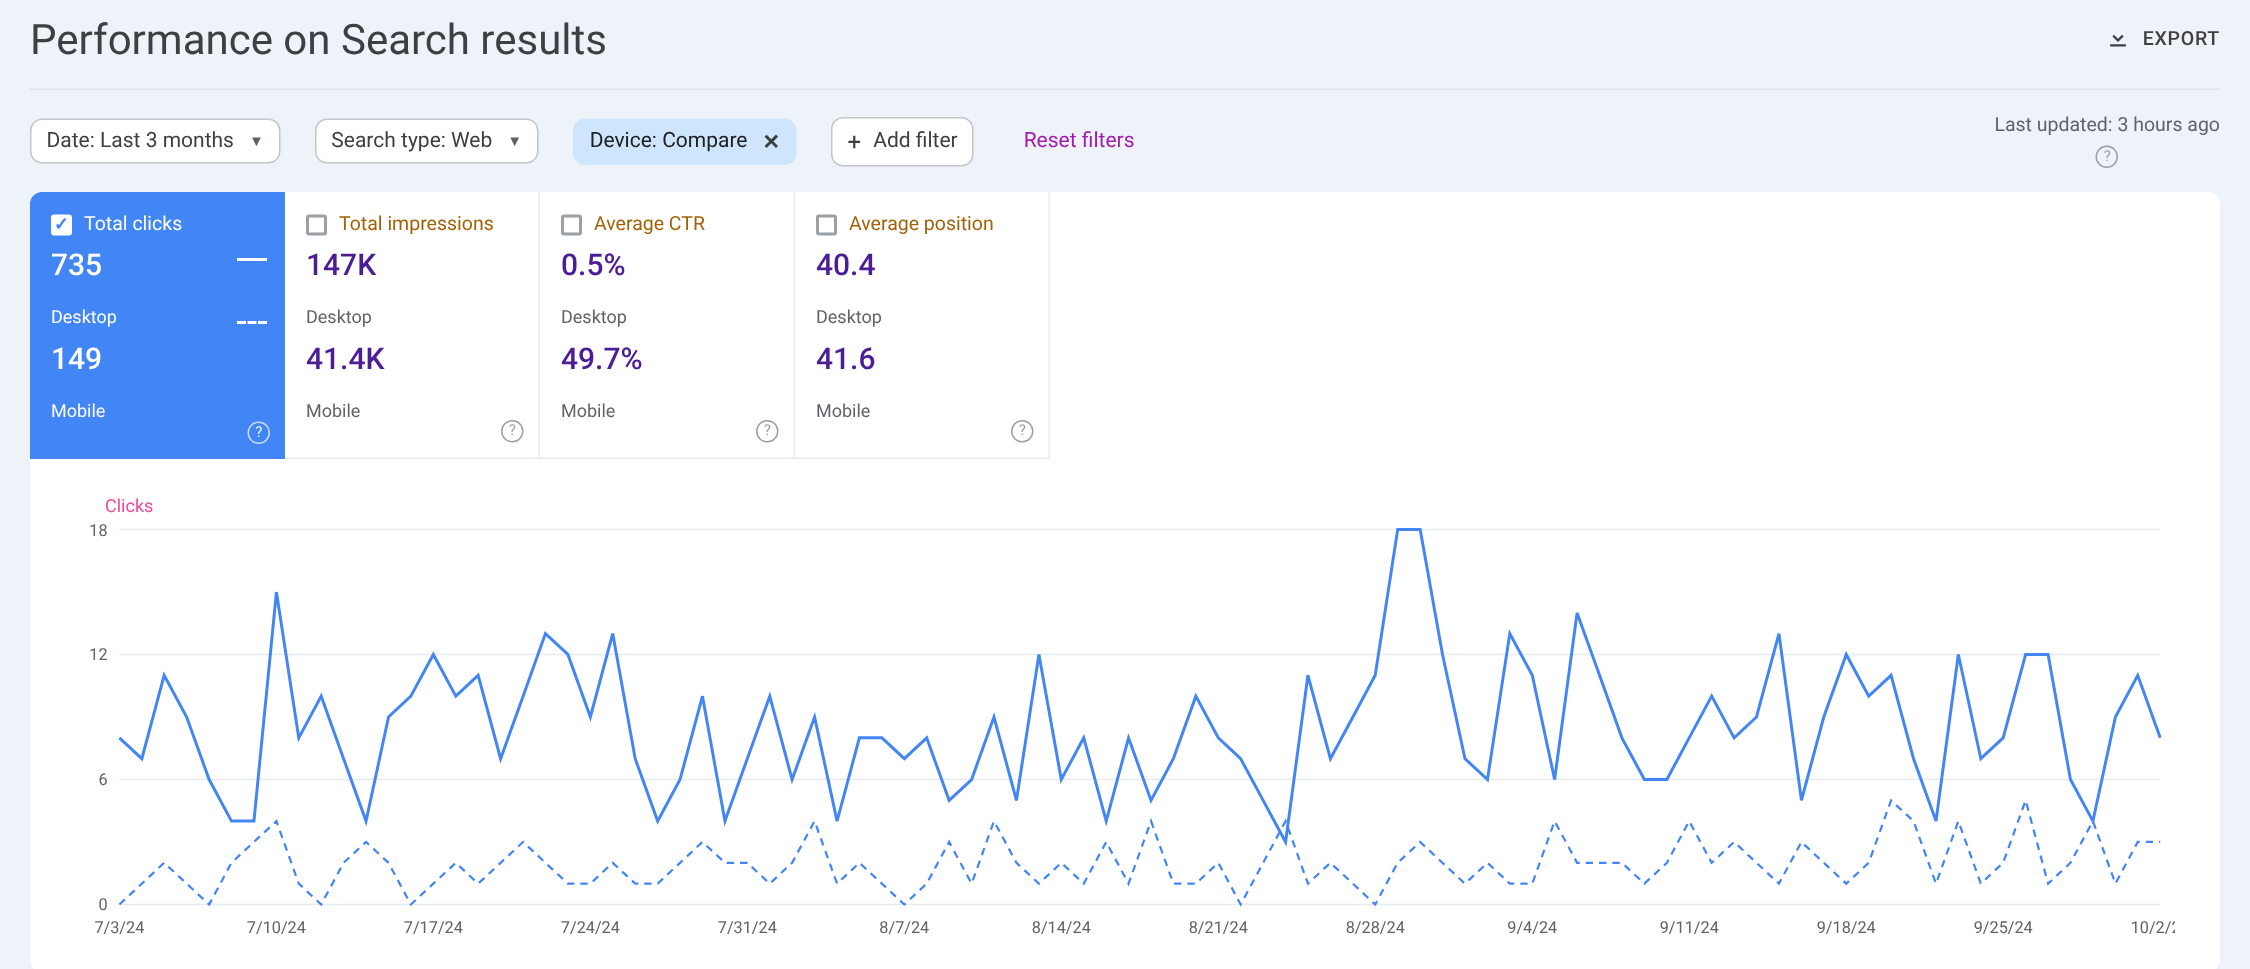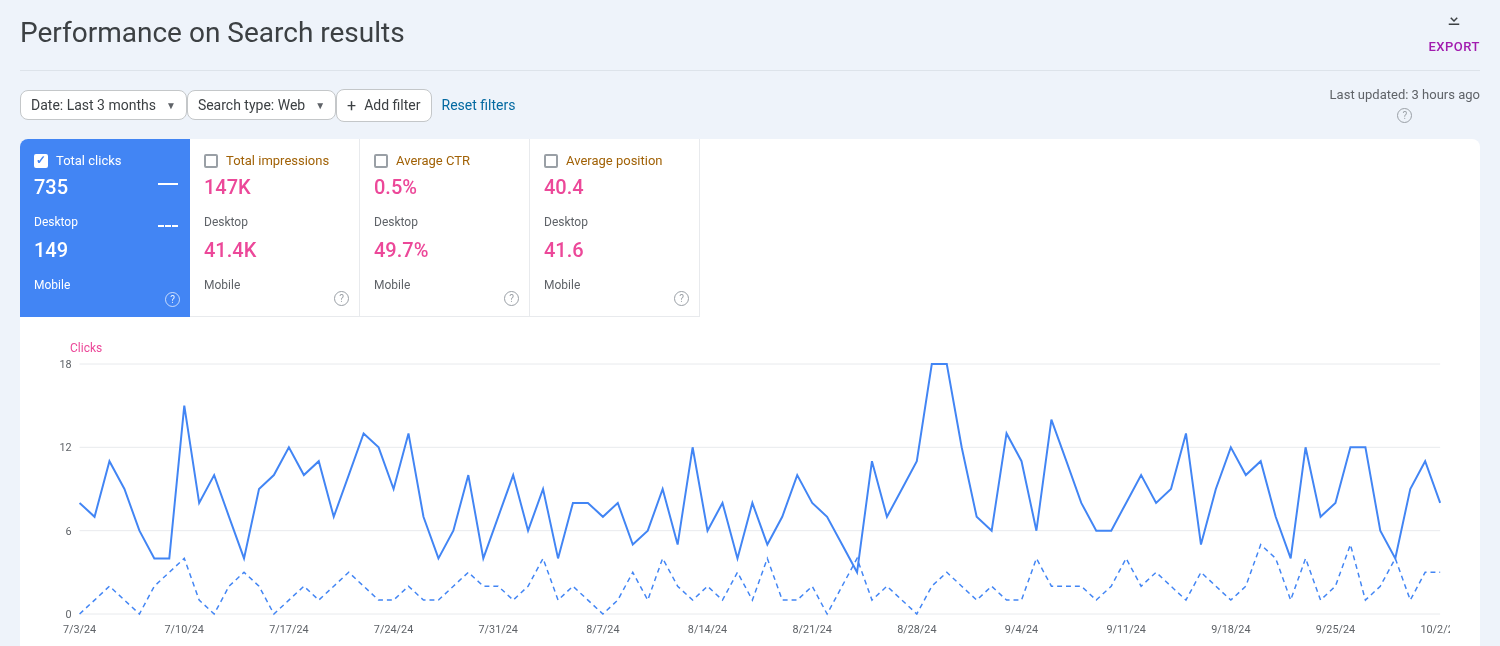--- a/index.html
+++ b/index.html
@@ -22,28 +22,27 @@
     font-weight: 400;
     color: #3c4043;
   }
   .export-btn {
     display: flex;
     align-items: center;
     gap: 8px;
     font-size: 13px;
     font-weight: 500;
     letter-spacing: 0.5px;
-    color: #a21caf;
+    color: #404040;
     cursor: pointer;
-    flex-direction: column;
   }
   .filter-row {
     display: flex;
     align-items: center;
-    gap: 0;
+    gap: 23px;
     padding: 16px 0;
   }
   .chip {
     display: inline-flex;
     align-items: center;
     gap: 6px;
     border: 1px solid #c4c7c9;
     background: #fff;
     border-radius: 8px;
     padding: 6px 10px;
@@ -53,21 +52,21 @@
   }
   .chip.active {
     background: #cfe5fb;
     border-color: #cfe5fb;
     color: #202124;
   }
   .chip .caret { font-size: 10px; color: #5f6368; margin-left: 4px; }
   .chip .close { font-size: 14px; color: #3c4043; margin-left: 4px; font-weight: bold; }
   .chip .plus { font-size: 16px; color: #3c4043; margin-right: 2px; }
   .reset-link {
-    color: #0369a1;
+    color: #a21caf;
     font-size: 14px;
     margin-left: 10px;
     cursor: pointer;
   }
   .spacer { flex: 1; }
   .last-updated {
     color: #5f6368;
     font-size: 13px;
     display: flex;
     align-items: center;
@@ -136,21 +135,21 @@
     font-size: 20px;
     font-weight: 500;
     line-height: 1.1;
   }
   .metric-sublabel {
     font-size: 12px;
     margin-bottom: 10px;
     margin-top: 17px;
   }
   .metric-tile:not(.active) .metric-label-row { color: #a16207; }
-  .metric-tile:not(.active) .metric-value { color: #ec4899; }
+  .metric-tile:not(.active) .metric-value { color: #4c1d95; }
   .metric-tile:not(.active) .metric-sublabel { color: #5f6368; }
   .tile-help {
     position: absolute;
     bottom: 10px; right: 10px;
   }
   .metric-tile.active .help-icon {
     border-color: rgba(255,255,255,0.7);
     color: rgba(255,255,255,0.9);
   }
   .legend-mark {
@@ -193,20 +192,24 @@
 
   <div class="filter-row">
     <div class="chip">
       <span>Date: Last 3 months</span>
       <span class="caret">▼</span>
     </div>
     <div class="chip">
       <span>Search type: Web</span>
       <span class="caret">▼</span>
     </div>
+    <div class="chip active">
+      <span>Device: Compare</span>
+      <span class="close">✕</span>
+    </div>
     <div class="chip">
       <span class="plus">+</span>
       <span>Add filter</span>
     </div>
     <span class="reset-link">Reset filters</span>
     <div class="spacer"></div>
     <div class="last-updated">
       <span>Last updated: 3 hours ago</span>
       <span class="help-icon">?</span>
     </div>

